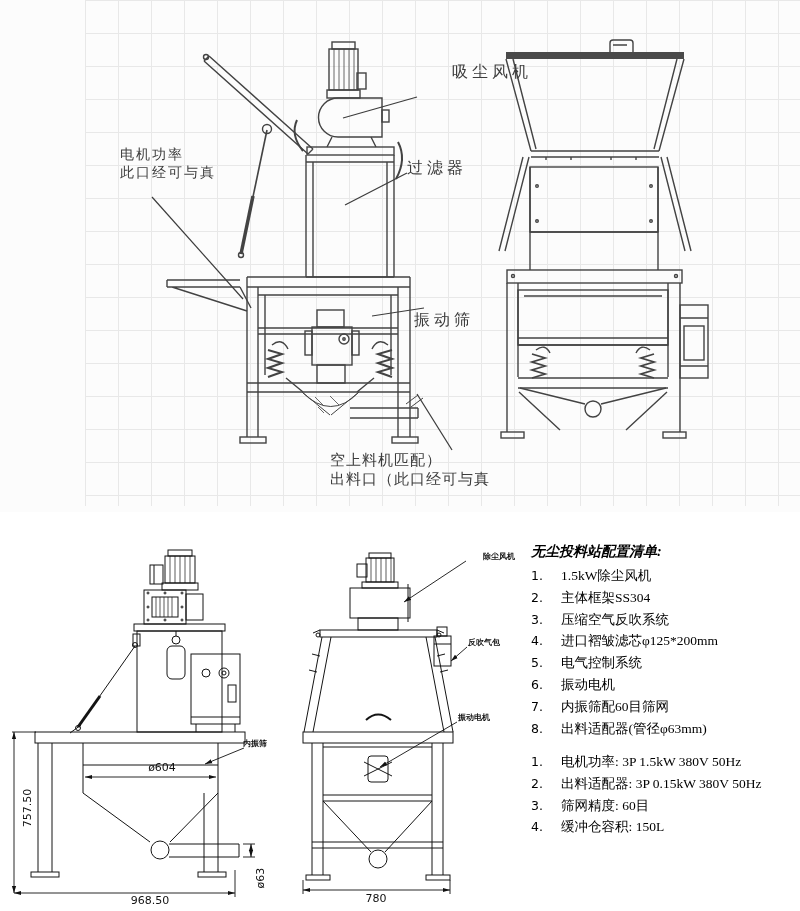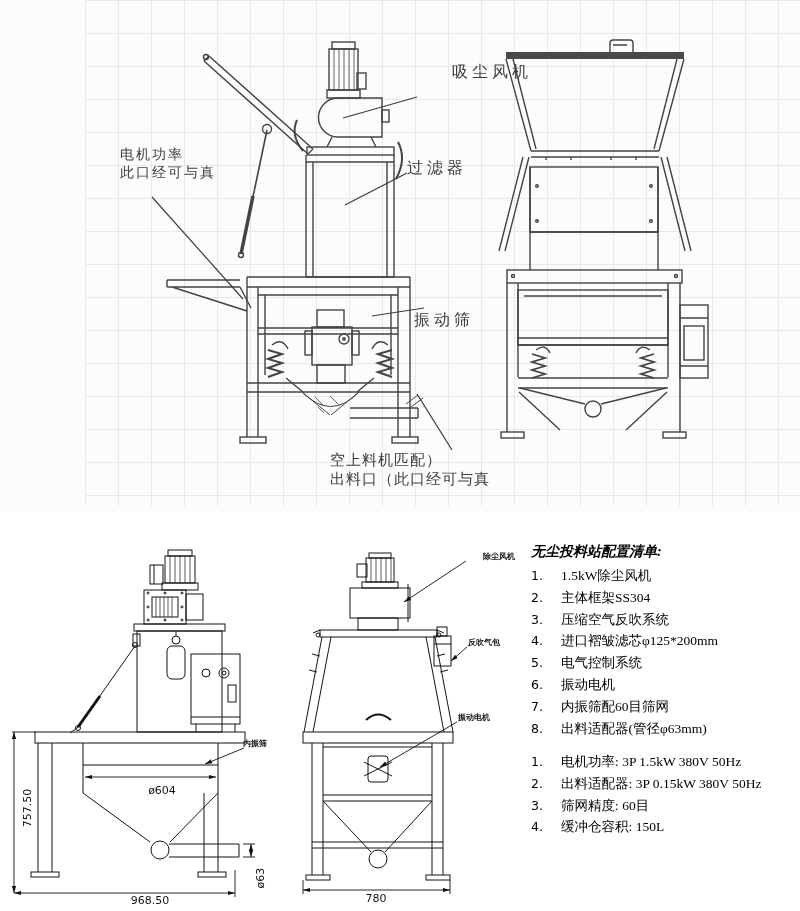--- a/index.html
+++ b/index.html
@@ -285,21 +285,21 @@
         <path d="M244,236 L205,252" marker-end="url(#ah)"></path>
       </g>
     </svg>
 
     <div class="tiny-lbl" style="left:467px;top:551px - 512px;top:39px;margin-left:16px;">除尘风机</div>
     <div class="tiny-lbl" style="left:468px;top:125px;">反吹气包</div>
     <div class="tiny-lbl" style="left:458px;top:200px;">振动电机</div>
     <div class="tiny-lbl" style="left:243px;top:226px;">内振筛</div>
 
     <div class="dim dim-rot" style="left:0px;top:289px;width:56px;height:14px;">757.50</div>
-    <div class="dim" style="left:140px;top:272px;width:44px;">ø604</div>
+    <div class="dim" style="left:140px;top:249px;width:44px;">ø604</div>
     <div class="dim" style="left:105px;top:382px;width:90px;">968.50</div>
     <div class="dim dim-rot" style="left:241px;top:359px;width:40px;height:14px;">ø63</div>
     <div class="dim" style="left:346px;top:380px;width:60px;">780</div>
 
     <div class="speclist" style="top:31px;">
       <div class="list-title">无尘投料站配置清单:</div>
       <div class="li">
           <span class="num">1.</span>
           <span class="txt">1.5kW除尘风机</span>
         </div>

